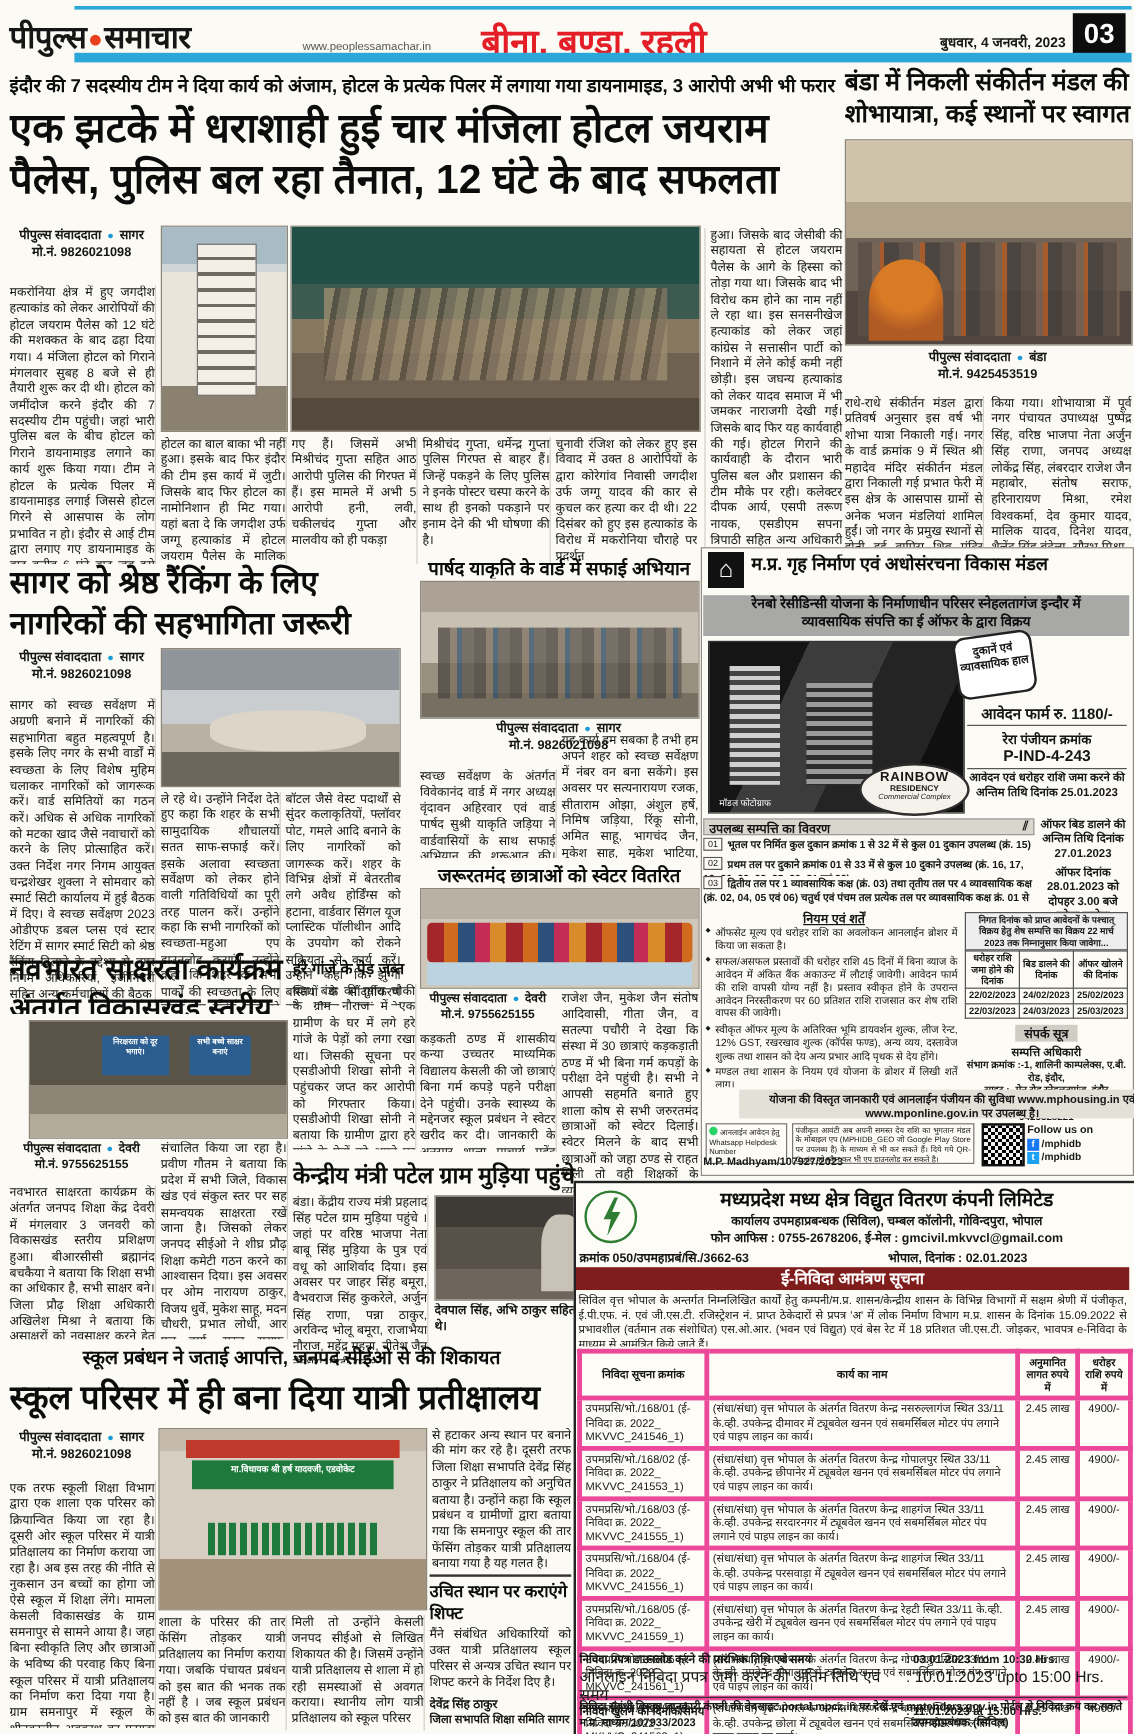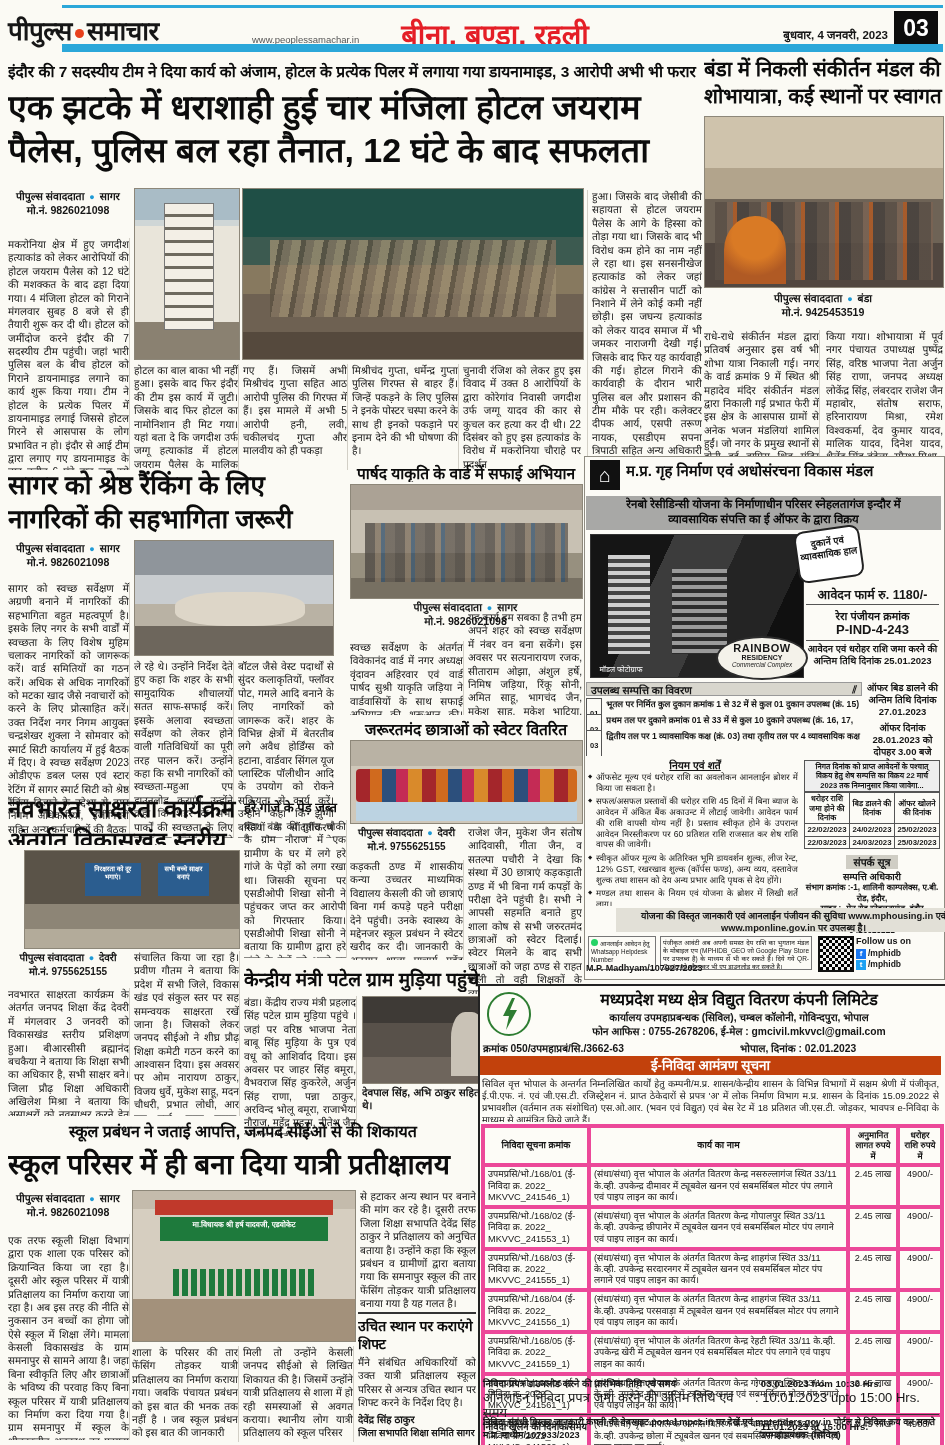--- a/index.html
+++ b/index.html
@@ -13,22 +13,22 @@
   .hd{font-weight:900;color:#0c0c0c;}
   .photo{position:absolute;border:1px solid #8d8779;overflow:hidden;}
   .cyan{background:#2ba7d9;}
   .vr{border-right:1px solid #d2cfc6;}
   .center{text-align:center;}
   .right{text-align:left;}
   .b{font-weight:bold;}
   
   .ad-frame{border:1px solid #8f8c82;background:#fcfbf6;}
   .ad-band{background:#a8a8a6;color:#0b0b0b;text-align:center;font-weight:800;}
-  .prop-no{display:inline-block;border:1px solid #555;font-size:7.5px;font-weight:bold;
-           padding:10px 3px;margin-right:4px;vertical-align:top;}
+  .prop-no{display:inline-block;border:1px solid #555;font-size:7.5px;font-weight:normal;
+           padding:0 3px;margin-right:4px;vertical-align:top;}
   .term{font-size:8.6px;line-height:1.25;text-align:justify;margin-bottom:3px;padding-left:8px;position:relative;}
   .term:before{content:"◆";position:absolute;left:0;top:1px;font-size:5.5px;}
   .mini-table{border-collapse:collapse;width:100%;table-layout:fixed;}
   .mini-table td,.mini-table th{border:1px solid #555;font-size:7.8px;line-height:1.2;
         padding:1px 2px;text-align:center;font-weight:bold;}
   
   .tender-frame{border:2px solid #222;background:#fdfcf7;}
   .tender-table{border-collapse:collapse;width:100%;table-layout:fixed;}
   .tender-table th,.tender-table td{border:4px solid #ec4899;font-size:9.2px;line-height:1.22;
         padding:2px 3px;vertical-align:top;text-align:left;overflow:hidden;}
@@ -286,21 +286,21 @@
     <svg width="48" height="48" viewBox="0 0 48 48">
         <circle cx="24" cy="24" r="21" fill="none" stroke="#2e7d32" stroke-width="2"></circle>
         <polyline points="27,8 18,26 24,26 21,40 32,20 25,20 30,8" fill="#2e7d32"></polyline>
       </svg>
   </div>
   <div class="abs hd center clip" style="left:540px;top:988px;width:398px;height:22px;font-size:16px;">मध्यप्रदेश मध्य क्षेत्र विद्युत वितरण कंपनी लिमिटेड</div>
   <div class="abs center b clip" style="left:540px;top:1010px;width:398px;height:14px;font-size:10.3px;">कार्यालय उपमहाप्रबन्धक (सिविल), चम्बल कॉलोनी, गोविन्दपुरा, भोपाल</div>
   <div class="abs center b clip" style="left:540px;top:1024px;width:398px;height:14px;font-size:10.3px;">फोन आफिस : 0755-2678206, ई-मेल : gmcivil.mkvvcl@gmail.com</div>
   <div class="abs b" style="left:483px;top:1041px;width:250px;font-size:10.3px;">क्रमांक 050/उपमहाप्रबं/सि./3662-63</div>
   <div class="abs b right" style="left:740px;top:1041px;width:198px;font-size:10.3px;">भोपाल, दिनांक : 02.01.2023</div>
-  <div class="abs center" style="left:480px;top:1056px;width:461px;height:19px;background:#c2410c;color:#fff;font-size:13.5px;font-weight:800;line-height:19px;">ई-निविदा आमंत्रण सूचना</div>
+  <div class="abs center" style="left:480px;top:1056px;width:461px;height:19px;background:#7f1d1d;color:#fff;font-size:13.5px;font-weight:800;line-height:19px;">ई-निविदा आमंत्रण सूचना</div>
   <div class="abs clip" style="left:482px;top:1078px;width:457px;height:44px;font-size:9.4px;line-height:1.28;text-align:justify;">सिविल वृत्त भोपाल के अन्तर्गत निम्नलिखित कार्यों हेतु कम्पनी/म.प्र. शासन/केन्द्रीय शासन के विभिन्न विभागों में सक्षम श्रेणी में पंजीकृत, ई.पी.एफ. नं. एवं जी.एस.टी. रजिस्ट्रेशन नं. प्राप्त ठेकेदारों से प्रपत्र 'अ' में लोक निर्माण विभाग म.प्र. शासन के दिनांक 15.09.2022 से प्रभावशील (वर्तमान तक संशोधित) एस.ओ.आर. (भवन एवं विद्युत) एवं बेस रेट में 18 प्रतिशत जी.एस.टी. जोड़कर, भावपत्र e-निविदा के माध्यम से आमंत्रित किये जाते हैं।</div>
 
   <div class="abs" style="left:481px;top:1124px;width:459px;">
     <table class="tender-table">
       <colgroup>
           <col style="width:106px;">
           <col style="width:259px;">
           <col style="width:50px;">
           <col style="width:44px;">
         </colgroup>

